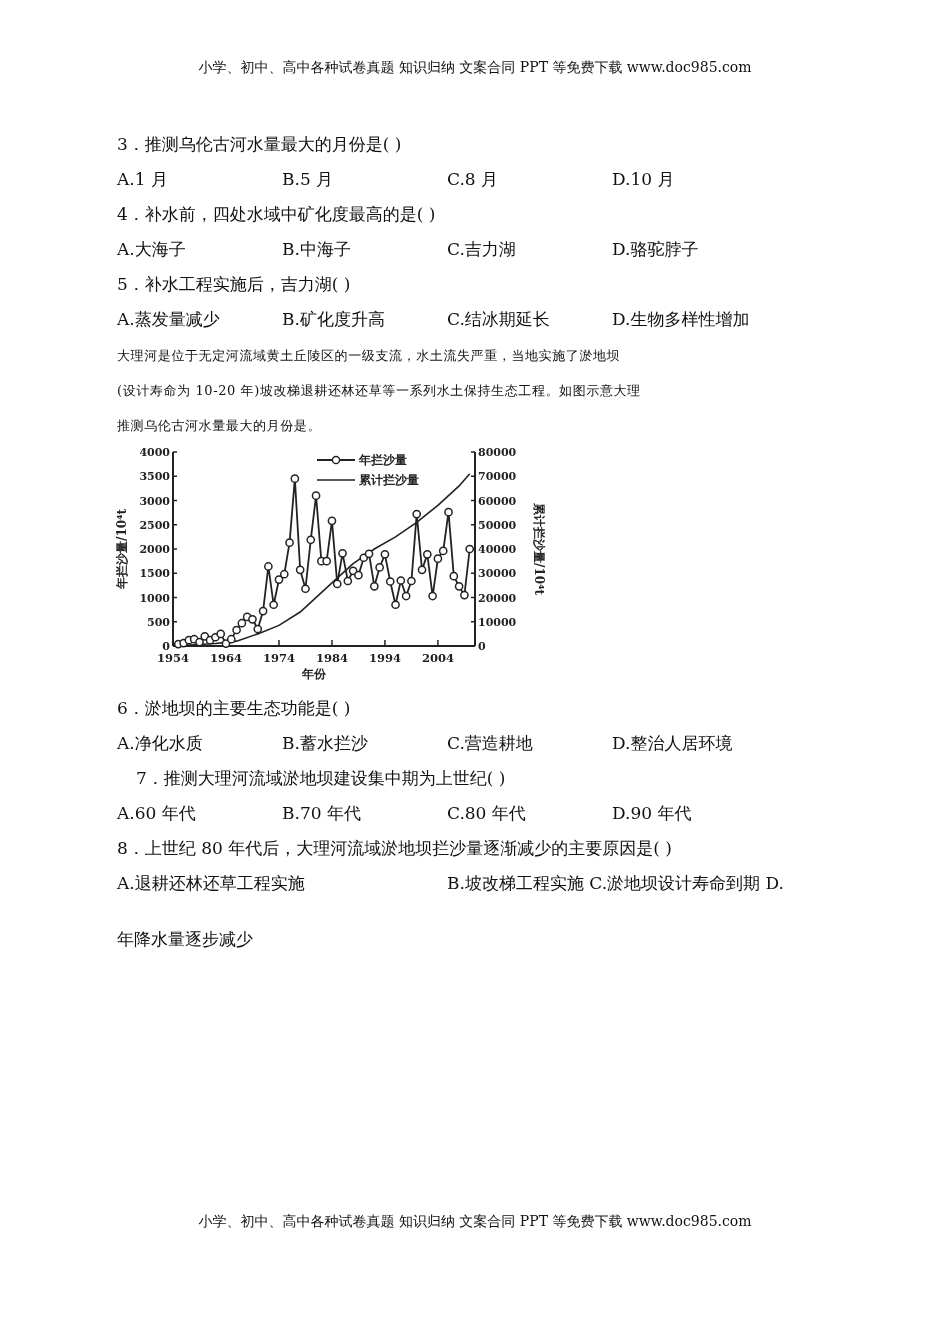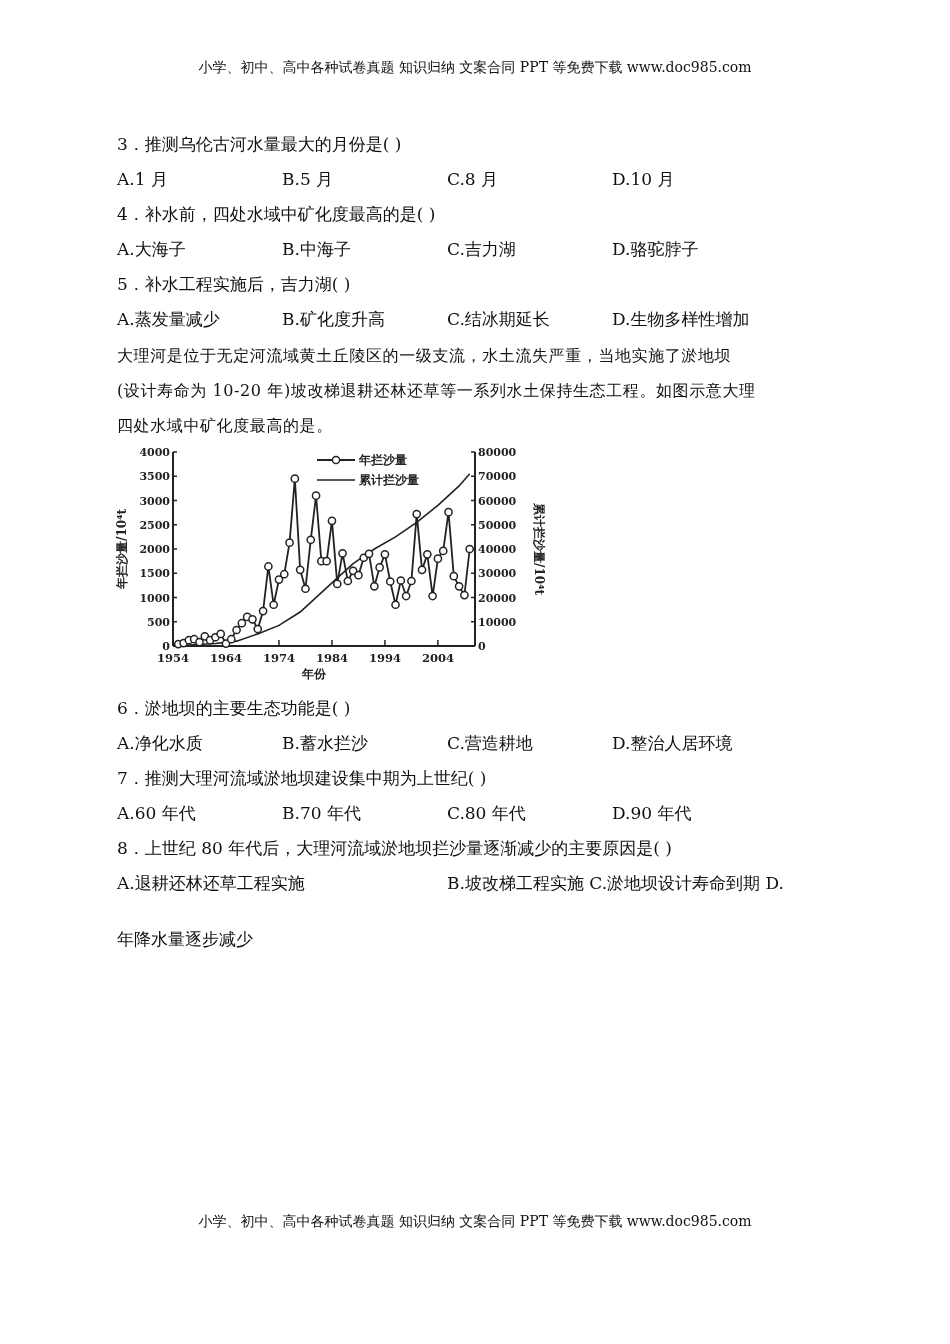--- a/index.html
+++ b/index.html
@@ -1,21 +1,21 @@
 <!DOCTYPE html>
 <html><head>
 <meta charset="utf-8">
 <style>
   html, body { margin: 0; padding: 0; background: #ffffff; }
   body { width: 950px; height: 1344px; position: relative; font-family: "DejaVu Serif", "Liberation Serif", serif; color: #111; overflow: hidden; }
   .hdr { position: absolute; left: 0; width: 950px; text-align: center; font-size: 14px; color: #111; }
   .line { position: absolute; left: 117px; font-size: 17px; white-space: nowrap; }
   .opts { position: absolute; left: 117px; font-size: 17px; white-space: nowrap; }
   .opts span { position: absolute; top: 0; text-align: right; }
-  .para { position: absolute; left: 117px; width: 720px; font-size: 16px; line-height: 35px; letter-spacing: 0.6px; }
+  .para { position: absolute; left: 117px; width: 720px; font-size: 13px; line-height: 35px; letter-spacing: 0.6px; }
   .chart { position: absolute; left: 110px; top: 440px; width: 440px; height: 245px; }
   .chart svg text { font-family: "DejaVu Serif", serif; font-weight: bold; }
 </style>
 </head>
 <body>
 
 <div class="hdr" style="top:59px;">小学、初中、高中各种试卷真题 知识归纳 文案合同 PPT 等免费下载   www.doc985.com</div>
 
 <div class="line" style="top:133px;">3．推测乌伦古河水量最大的月份是(   )</div>
 <div class="opts" style="top:168px;">
@@ -37,21 +37,21 @@
 <div class="opts" style="top:308px;">
   <span style="left:0">A.蒸发量减少</span>
   <span style="left:165px">B.矿化度升高</span>
   <span style="left:330px">C.结冰期延长</span>
   <span style="left:495px">D.生物多样性增加</span>
 </div>
 
 <div class="para" style="top:338px;">
   <div>大理河是位于无定河流域黄土丘陵区的一级支流，水土流失严重，当地实施了淤地坝</div>
   <div>(设计寿命为 10-20 年)坡改梯退耕还林还草等一系列水土保持生态工程。如图示意大理</div>
-  <div>四处水域中矿化度最高的是。</div>
+  <div>推测乌伦古河水量最大的月份是。</div>
 </div>
 
 <div class="chart">
   <svg id="chart-svg" width="440" height="245" viewBox="0 0 440 245">
       <line x1="63" y1="12" x2="63" y2="206" stroke="#222" stroke-width="2"></line>
       <line x1="365" y1="12" x2="365" y2="206" stroke="#222" stroke-width="2"></line>
       <line x1="63" y1="206" x2="365" y2="206" stroke="#222" stroke-width="2"></line>
       <line x1="63" y1="206" x2="67" y2="206" stroke="#222" stroke-width="1.5"></line>
       <text x="60" y="210" font-size="11" text-anchor="end" fill="#222">0</text>
       <line x1="63" y1="181.75" x2="67" y2="181.75" stroke="#222" stroke-width="1.5"></line>
@@ -170,21 +170,21 @@
 </div>
 
 <div class="line" style="top:697px;">6．淤地坝的主要生态功能是(   )</div>
 <div class="opts" style="top:732px;">
   <span style="left:0">A.净化水质</span>
   <span style="left:165px">B.蓄水拦沙</span>
   <span style="left:330px">C.营造耕地</span>
   <span style="left:495px">D.整治人居环境</span>
 </div>
 
-<div class="line" style="top:767px;">7．推测大理河流域淤地坝建设集中期为上世纪(   )</div>
+<div class="line" style="top:767px;margin-left:19px;">7．推测大理河流域淤地坝建设集中期为上世纪(   )</div>
 <div class="opts" style="top:802px;">
   <span style="left:0">A.60 年代</span>
   <span style="left:165px">B.70 年代</span>
   <span style="left:330px">C.80 年代</span>
   <span style="left:495px">D.90 年代</span>
 </div>
 
 <div class="line" style="top:837px;text-align:right;">8．上世纪 80 年代后，大理河流域淤地坝拦沙量逐渐减少的主要原因是(   )</div>
 <div class="opts" style="top:872px;">
   <span style="left:0">A.退耕还林还草工程实施</span>

